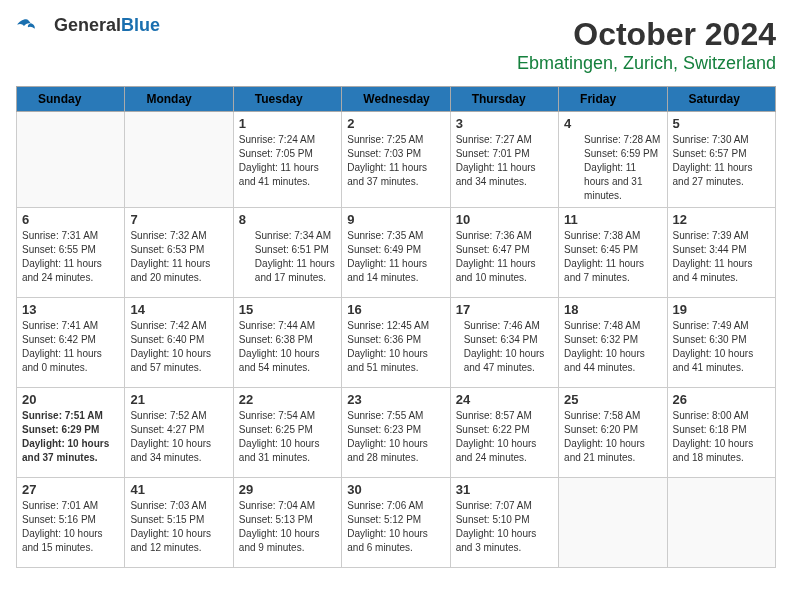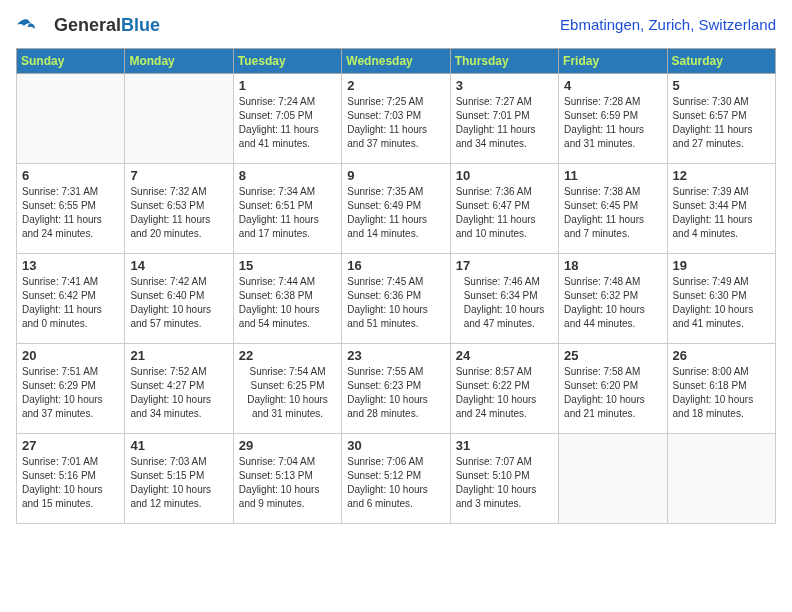--- a/index.html
+++ b/index.html
@@ -40,34 +40,34 @@
     }
     .title-block {
       text-align: right;
     }
     .month-title {
       font-size: 32px;
       font-weight: bold;
       color: #333;
     }
     .location {
-      font-size: 15px;
-      color: #1d4ed8;
+      font-size: 18px;
+      color: #15803d;
     }
     table {
       width: 100%;
       border-collapse: collapse;
       table-layout: fixed;
     }
     th {
       background: #2979b8;
-      color: #bef264;
+      color: #000000;
       font-size: 12px;
       font-weight: bold;
-      padding: 5px 4px;
+      padding: 5px 21px;
       text-align: left;
       border: 1px solid #aaa;
     }
     td {
       border: 1px solid #ccc;
       vertical-align: top;
       padding: 4px 5px;
       font-size: 10px;
       color: #333;
       height: 90px;
@@ -96,20 +96,21 @@
       <svg class="logo-bird" viewBox="0 0 30 24">
         <path d="M15 2 C10 2, 4 6, 2 10 C6 8, 10 9, 12 12 C14 9, 18 7, 22 8 C20 5, 18 2, 15 2Z" fill="#1a6faf"></path>
         <path d="M22 8 C26 9, 29 12, 28 16 C25 13, 20 12, 18 14 C17 11, 19 9, 22 8Z" fill="#1a6faf"></path>
       </svg>
       <span class="logo-text">
         <span style="color:#333">General</span><span class="blue">Blue</span>
       </span>
     </div>
   </div>
   <div class="title-block">
+    <div class="month-title">October 2024</div>
     <div class="location">Ebmatingen, Zurich, Switzerland</div>
   </div>
 </div>
 
 <table>
   <thead>
     <tr>
     <th>Sunday</th>
         <th>Monday</th>
         <th>Tuesday</th>
@@ -136,21 +137,21 @@
 Daylight: 11 hours and 37 minutes.</div>
         </td>
         <td>
           <span class="day-num">3</span>
           <div class="day-info" style="white-space: pre-line;">Sunrise: 7:27 AM
 Sunset: 7:01 PM
 Daylight: 11 hours and 34 minutes.</div>
         </td>
         <td>
           <span class="day-num">4</span>
-          <div class="day-info" style="white-space: pre-line;">Sunrise: 7:28 AM
+          <div class="day-info" style="white-space: pre-line; margin-left: 20px;">Sunrise: 7:28 AM
 Sunset: 6:59 PM
 Daylight: 11 hours and 31 minutes.</div>
         </td>
         <td>
           <span class="day-num">5</span>
           <div class="day-info" style="white-space: pre-line;">Sunrise: 7:30 AM
 Sunset: 6:57 PM
 Daylight: 11 hours and 27 minutes.</div>
         </td>
       </tr>
@@ -162,21 +163,21 @@
 Daylight: 11 hours and 24 minutes.</div>
         </td>
         <td>
           <span class="day-num">7</span>
           <div class="day-info" style="white-space: pre-line;">Sunrise: 7:32 AM
 Sunset: 6:53 PM
 Daylight: 11 hours and 20 minutes.</div>
         </td>
         <td>
           <span class="day-num">8</span>
-          <div class="day-info" style="white-space: pre-line;">Sunrise: 7:34 AM
+          <div class="day-info" style="white-space: pre-line; margin-left: 16px;">Sunrise: 7:34 AM
 Sunset: 6:51 PM
 Daylight: 11 hours and 17 minutes.</div>
         </td>
         <td>
           <span class="day-num">9</span>
           <div class="day-info" style="white-space: pre-line;">Sunrise: 7:35 AM
 Sunset: 6:49 PM
 Daylight: 11 hours and 14 minutes.</div>
         </td>
         <td>
@@ -212,21 +213,21 @@
 Daylight: 10 hours and 57 minutes.</div>
         </td>
         <td>
           <span class="day-num">15</span>
           <div class="day-info" style="white-space: pre-line;">Sunrise: 7:44 AM
 Sunset: 6:38 PM
 Daylight: 10 hours and 54 minutes.</div>
         </td>
         <td>
           <span class="day-num">16</span>
-          <div class="day-info" style="white-space: pre-line;">Sunrise: 7:45 AM
+          <div class="day-info" style="white-space: pre-line;">Sunrise: 12:45 AM
 Sunset: 6:36 PM
 Daylight: 10 hours and 51 minutes.</div>
         </td>
         <td>
           <span class="day-num">17</span>
           <div class="day-info" style="white-space: pre-line; margin-left: 8px;">Sunrise: 7:46 AM
 Sunset: 6:34 PM
 Daylight: 10 hours and 47 minutes.</div>
         </td>
         <td>
@@ -238,33 +239,33 @@
         <td>
           <span class="day-num">19</span>
           <div class="day-info" style="white-space: pre-line;">Sunrise: 7:49 AM
 Sunset: 6:30 PM
 Daylight: 10 hours and 41 minutes.</div>
         </td>
       </tr>
       <tr>
         <td>
           <span class="day-num">20</span>
-          <div class="day-info" style="white-space: pre-line;">Sunrise: 7:51 AM
+          <div class="day-info" style="white-space: pre-line; font-weight: bold;">Sunrise: 7:51 AM
 Sunset: 6:29 PM
 Daylight: 10 hours and 37 minutes.</div>
         </td>
         <td>
           <span class="day-num">21</span>
           <div class="day-info" style="white-space: pre-line;">Sunrise: 7:52 AM
 Sunset: 4:27 PM
 Daylight: 10 hours and 34 minutes.</div>
         </td>
         <td>
           <span class="day-num">22</span>
-          <div class="day-info" style="white-space: pre-line; text-align: center;">Sunrise: 7:54 AM
+          <div class="day-info" style="white-space: pre-line;">Sunrise: 7:54 AM
 Sunset: 6:25 PM
 Daylight: 10 hours and 31 minutes.</div>
         </td>
         <td>
           <span class="day-num">23</span>
           <div class="day-info" style="white-space: pre-line;">Sunrise: 7:55 AM
 Sunset: 6:23 PM
 Daylight: 10 hours and 28 minutes.</div>
         </td>
         <td>

